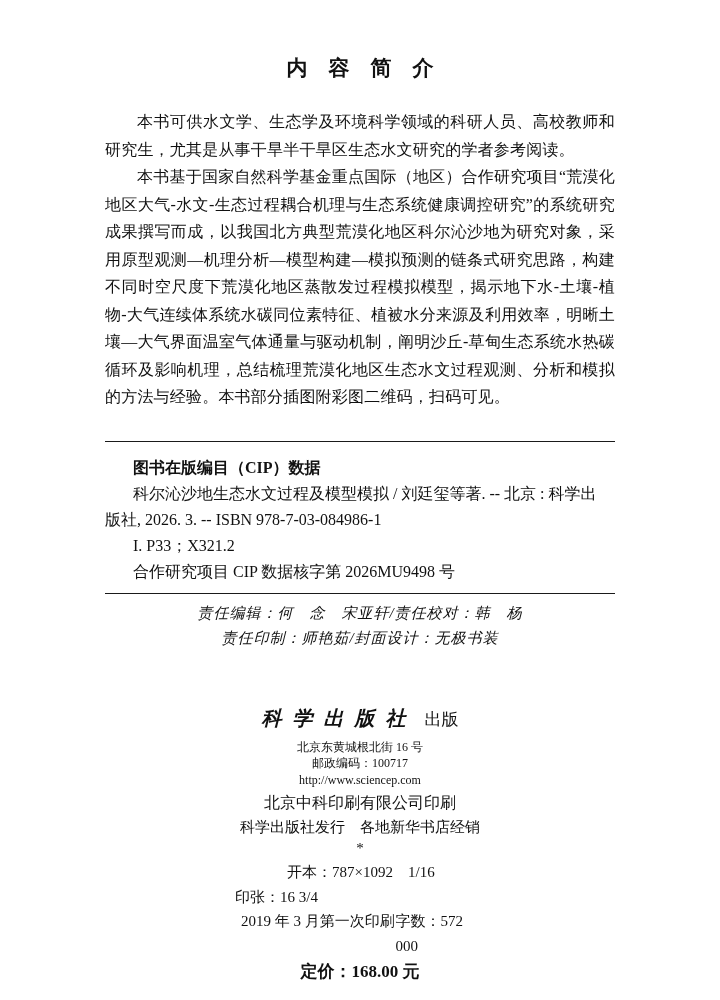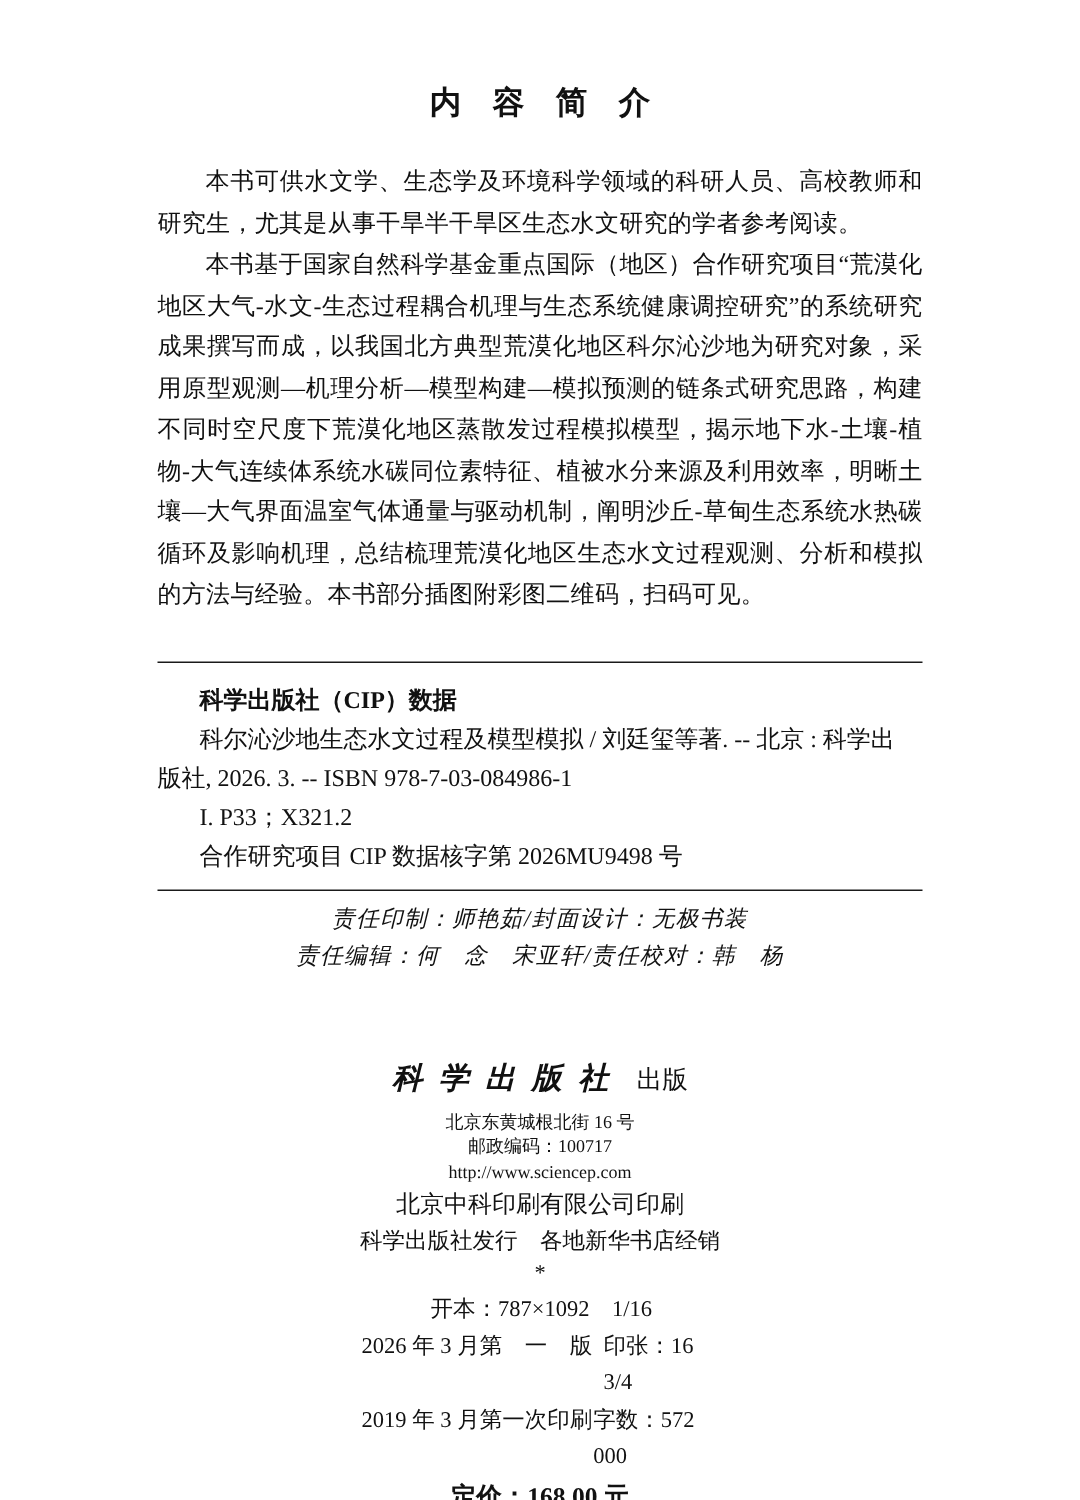--- a/index.html
+++ b/index.html
@@ -133,32 +133,32 @@
   <h1 class="abstract-title">内　容　简　介</h1>
 
   <div class="abstract-body">
     <p class="abstract-para">本书可供水文学、生态学及环境科学领域的科研人员、高校教师和研究生，尤其是从事干旱半干旱区生态水文研究的学者参考阅读。</p>
     <p class="abstract-para">本书基于国家自然科学基金重点国际（地区）合作研究项目“荒漠化地区大气-水文-生态过程耦合机理与生态系统健康调控研究”的系统研究成果撰写而成，以我国北方典型荒漠化地区科尔沁沙地为研究对象，采用原型观测—机理分析—模型构建—模拟预测的链条式研究思路，构建不同时空尺度下荒漠化地区蒸散发过程模拟模型，揭示地下水-土壤-植物-大气连续体系统水碳同位素特征、植被水分来源及利用效率，明晰土壤—大气界面温室气体通量与驱动机制，阐明沙丘-草甸生态系统水热碳循环及影响机理，总结梳理荒漠化地区生态水文过程观测、分析和模拟的方法与经验。本书部分插图附彩图二维码，扫码可见。</p>
   </div>
 
   <hr class="rule rule-top">
 
   <div class="cip">
-    <div class="cip-heading">科学出版社（CIP）数据</div>
+    <div class="cip-heading">图书在版编目（CIP）数据</div>
     <div class="cip-line indent">科尔沁沙地生态水文过程及模型模拟 / 刘廷玺等著. -- 北京 : 科学出</div>
     <div class="cip-line">版社, 2026. 3. -- ISBN 978-7-03-084986-1</div>
     <div class="cip-line indent">I. P33；X321.2</div>
     <div class="cip-line indent">合作研究项目 CIP 数据核字第 2026MU9498 号</div>
   </div>
 
   <hr class="rule rule-mid">
 
   <div class="staff">
+    <div>责任编辑：何　念　宋亚轩/责任校对：韩　杨</div>
     <div>责任印制：师艳茹/封面设计：无极书装</div>
-    <div>责任编辑：何　念　宋亚轩/责任校对：韩　杨</div>
   </div>
 
   <div class="colophon">
 
     <div class="press-line">
       <span class="press-logo">科学出版社</span><span class="press-suffix">出版</span>
     </div>
 
     <div class="addr-block">
       <div class="addr-line">北京东黄城根北街 16 号</div>
@@ -166,21 +166,20 @@
       <div class="addr-line">http://www.sciencep.com</div>
     </div>
 
     <div class="printer-line">北京中科印刷有限公司印刷</div>
     <div class="dist-line">科学出版社发行　各地新华书店经销</div>
     <div class="star-line">*</div>
 
     <div class="specs">
       <div class="spec-format">开本：787×1092　1/16</div>
       <div class="spec-row">
-        <span class="spec-left">2026 年 3 月第　一　版</span>
         <span class="spec-right">印张：16 3/4</span>
       </div>
       <div class="spec-row">
         <span class="spec-left">2019 年 3 月第一次印刷</span>
         <span class="spec-right">字数：572 000</span>
       </div>
     </div>
 
     <div class="price-line">定价：168.00 元</div>
 

